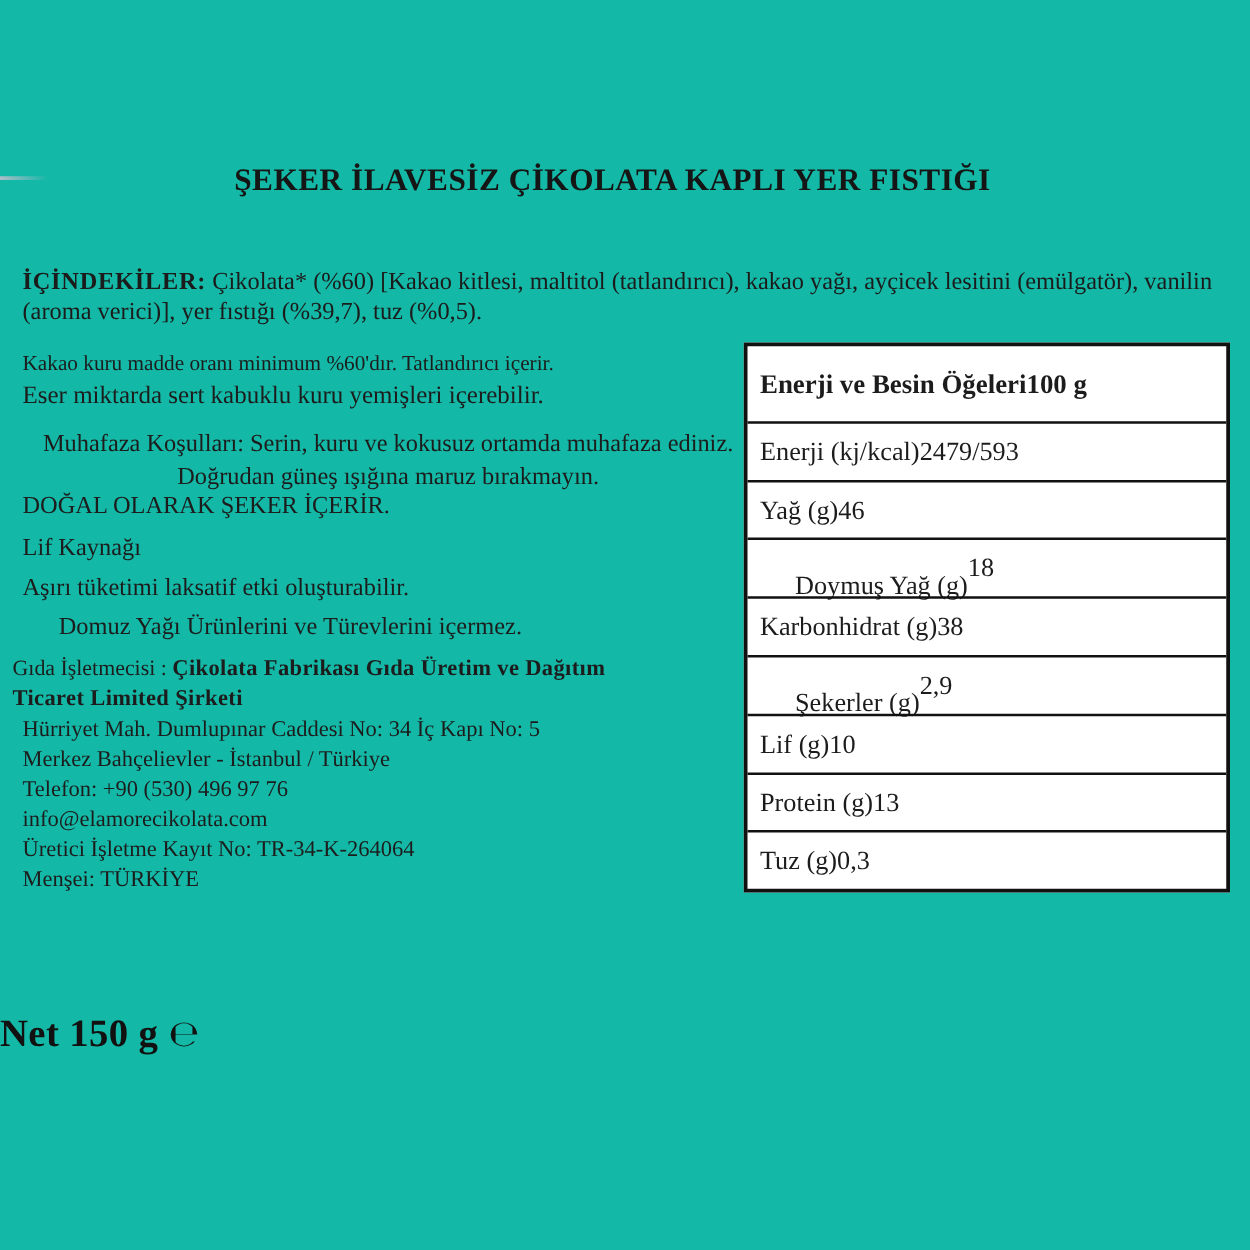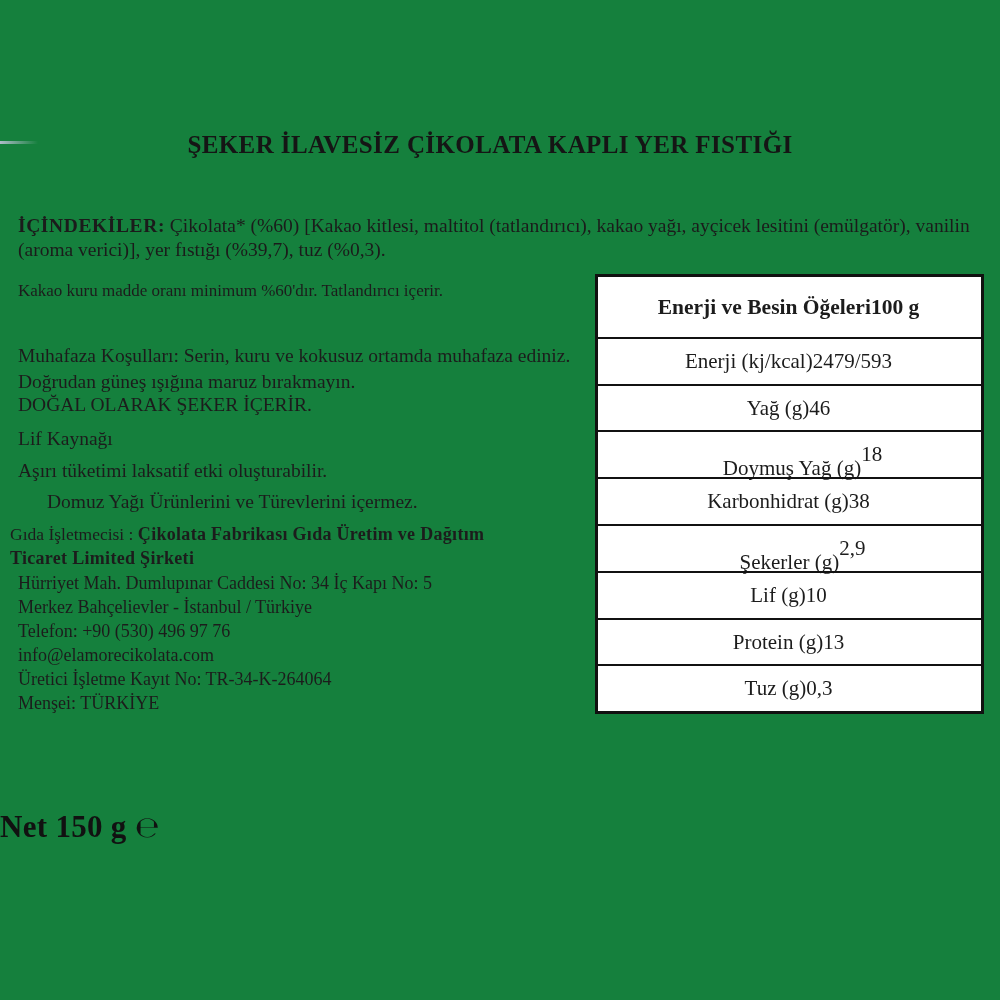--- a/index.html
+++ b/index.html
@@ -4,21 +4,21 @@
 <style>
   html, body {
     margin: 0;
     padding: 0;
     background: #ffffff;
   }
   .page {
     position: relative;
     width: 1000px;
     height: 1000px;
-    background: #15803d;
+    background: #14b8a6;
     font-family: "Liberation Serif", "DejaVu Serif", serif;
     color: #1c1c1c;
     overflow: hidden;
   }
   .abs { position: absolute; }
 
   .title {
     top: 131px;
     left: 10px;
     width: 960px;
@@ -43,21 +43,21 @@
     width: 956px;
     font-size: 19.5px;
     line-height: 24px;
     color: #1b1b1b;
   }
   .ingredients .lead { font-weight: bold; letter-spacing: 0.6px; }
   .ingredients .bold { font-weight: normal; }
 
   .cocoa-note   { top: 281px; left: 18px; width: 560px; font-size: 17px;   }
   .trace-note   { top: 305px; left: 18px; width: 575px; font-size: 20px;   }
-  .storage      { top: 343px; left: 18px; width: 585px; font-size: 19.5px; line-height: 25.5px; }
+  .storage      { top: 343px; left: 18px; width: 585px; font-size: 19.5px; line-height: 25.5px; text-align: center; }
   .natural-sugar{ top: 394px; left: 18px; width: 575px; font-size: 19.5px; }
   .fiber-source { top: 428px; left: 18px; width: 575px; font-size: 19.5px; }
   .laxative     { top: 460px; left: 18px; width: 575px; font-size: 19.5px; }
   .pork-note    { top: 491px; left: 18px; width: 575px; font-size: 19.5px; margin-left: 29px; }
 
   .operator {
     top: 523px; left: 10px; width: 520px;
     font-size: 17.5px; line-height: 23.5px;
   }
   .operator .name { font-weight: bold; font-size: 18px; letter-spacing: 0.3px; }
@@ -74,21 +74,21 @@
     height: 440px;
     border: 3px solid #111111;
     box-sizing: border-box;
     background: #ffffff;
     display: flex;
     flex-direction: column;
   }
   .nrow {
     display: flex;
     align-items: center;
-    justify-content: center;
+    justify-content: flex-start;
     height: 47px;
     box-sizing: border-box;
     border-top: 2px solid #111111;
     padding: 0 12px 0 10px;
     font-size: 21px;
     flex: 1 1 auto;
   }
   .nrow.header {
     height: 60px;
     flex: 0 0 60px;
@@ -119,24 +119,25 @@
 </head>
 <body>
 
 <div class="page">
 
   <div class="abs edge-artifact"></div>
 
   <div class="abs title">ŞEKER İLAVESİZ ÇİKOLATA KAPLI YER FISTIĞI</div>
 
   <div class="abs ingredients">
-    <span class="lead">İÇİNDEKİLER:</span><span> Çikolata* (%60) [Kakao kitlesi, maltitol (tatlandırıcı), kakao yağı, ayçicek lesitini (emülgatör), vanilin (aroma verici)], </span><span class="bold">yer fıstığı (%39,7)</span><span>, tuz (%0,3).</span>
+    <span class="lead">İÇİNDEKİLER:</span><span> Çikolata* (%60) [Kakao kitlesi, maltitol (tatlandırıcı), kakao yağı, ayçicek lesitini (emülgatör), vanilin (aroma verici)], </span><span class="bold">yer fıstığı (%39,7)</span><span>, tuz (%0,5).</span>
   </div>
 
   <div class="abs cocoa-note">Kakao kuru madde oranı minimum %60'dır. Tatlandırıcı içerir.</div>
+  <div class="abs trace-note">Eser miktarda sert kabuklu kuru yemişleri içerebilir.</div>
   <div class="abs storage">Muhafaza Koşulları: Serin, kuru ve kokusuz ortamda muhafaza ediniz. Doğrudan güneş ışığına maruz bırakmayın.</div>
   <div class="abs natural-sugar">DOĞAL OLARAK ŞEKER İÇERİR.</div>
   <div class="abs fiber-source">Lif Kaynağı</div>
   <div class="abs laxative">Aşırı tüketimi laksatif etki oluşturabilir.</div>
   <div class="abs pork-note">Domuz Yağı Ürünlerini ve Türevlerini içermez.</div>
 
   <div class="abs operator">
     <span>Gıda İşletmecisi : </span><span class="name">Çikolata Fabrikası Gıda Üretim ve Dağıtım Ticaret Limited Şirketi</span>
   </div>
 

